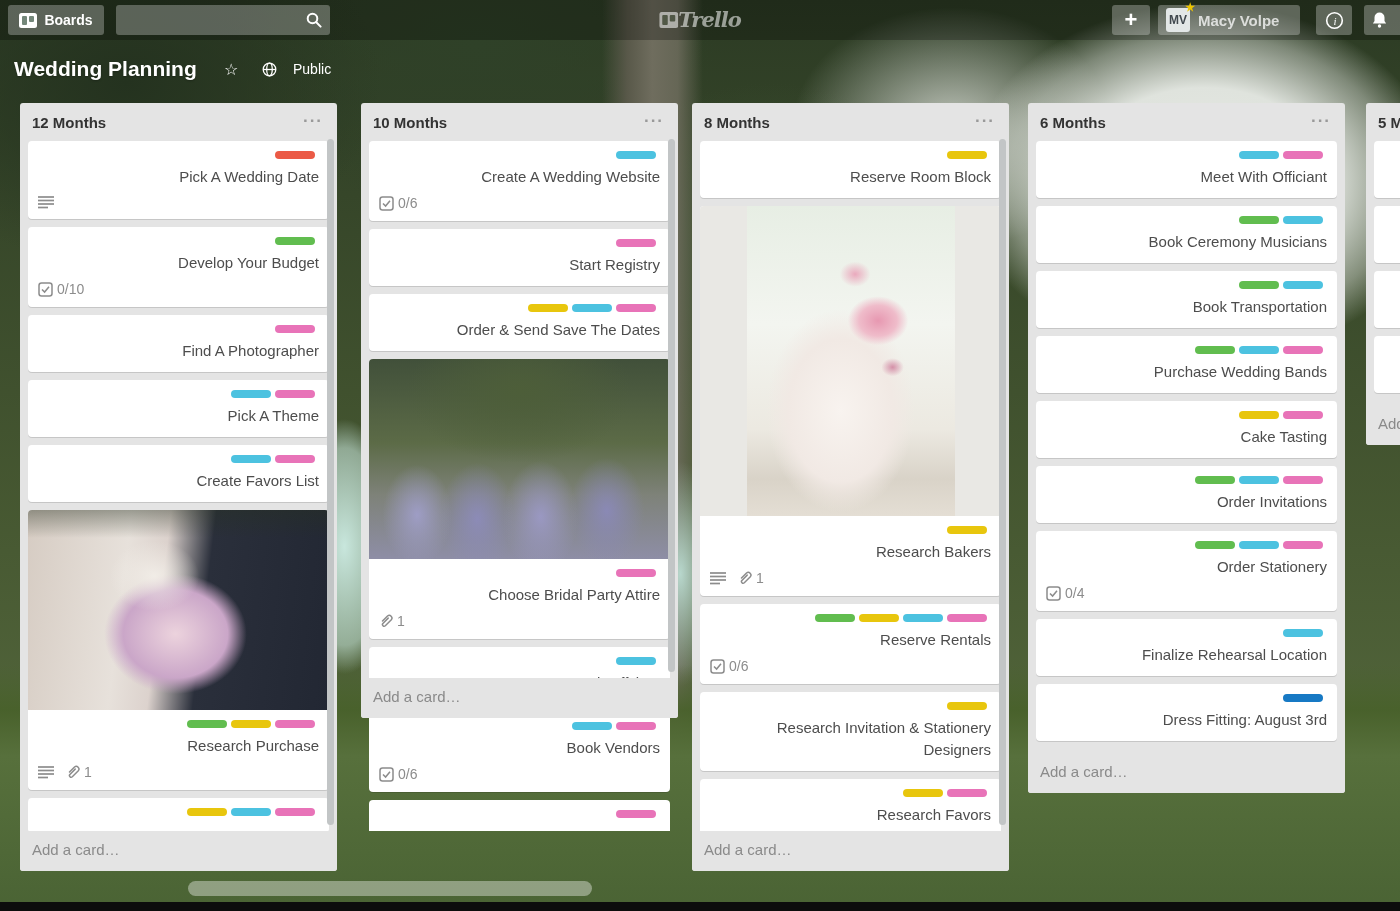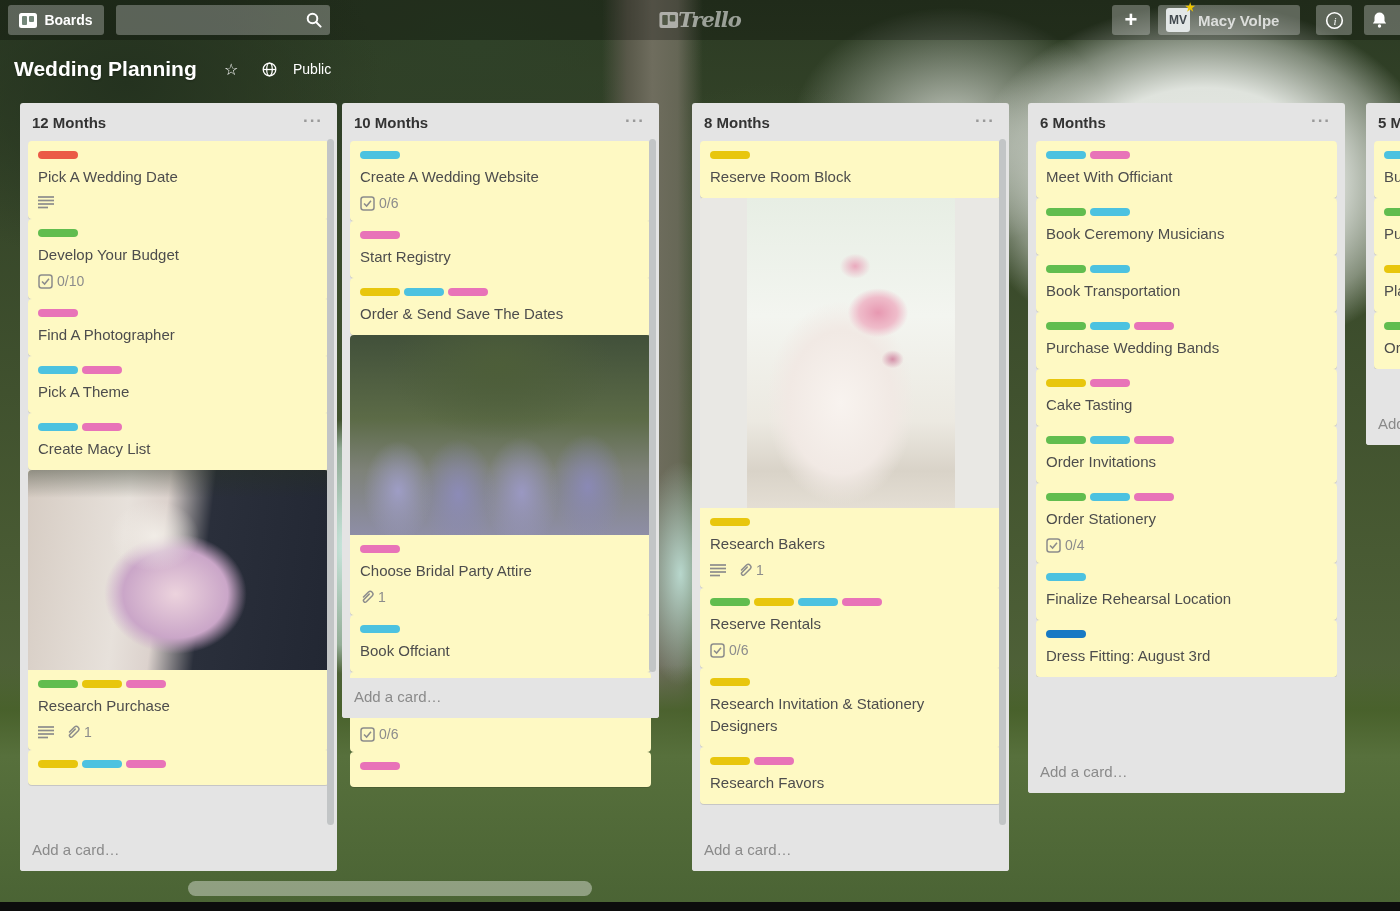--- a/index.html
+++ b/index.html
@@ -46,29 +46,29 @@
   
   .board-header { position:absolute; top:40px; left:0; width:100%; height:60px; }
   .board-title { position:absolute; left:14px; top:17px; color:#fff; font-size:21px; font-weight:bold; text-shadow:0 1px 2px rgba(0,0,0,.25); cursor:pointer; }
   .board-star { position:absolute; left:224px; top:20px; color:#fff; font-size:16px; cursor:pointer; }
   .board-vis { position:absolute; left:262px; top:21px; display:flex; align-items:center; gap:16px; color:#fff; font-size:14px; cursor:pointer; }
 
   
   .canvas { position:absolute; top:103px; left:0; right:0; bottom:0; }
   .list { position:absolute; width:317px; background:#e4e4e4; border-radius:3px; }
   .l1 { left:20px;  height:768px; }
-  .l2 { left:342px; height:615px; }
+  .l2 { left:361px; height:615px; }
   .l3 { left:692px; height:768px; }
   .l4 { left:1028px; height:690px; }
   .l5 { left:1366px; height:342px; }
   .list-header { position:relative; height:38px; padding:11px 12px 0; font-size:15px; font-weight:bold; color:#333; }
   .list-menu { position:absolute; right:10px; top:4px; color:#999; font-size:17px; letter-spacing:1px; cursor:pointer; padding:4px; }
   .cards { padding:0 8px; overflow:hidden; }
   .clip690 { height:690px; }
-  .card { position:relative; background:#fef9c3; border-radius:4px; box-shadow:0 1px 0 rgba(0,0,0,.13); padding:10px; cursor:pointer; }
+  .card { position:relative; background:#ffffff; border-radius:4px; box-shadow:0 1px 0 rgba(0,0,0,.13); padding:10px; margin-bottom:8px; cursor:pointer;text-align:right; }
   .card.has-img { padding:0; }
   .card.has-img .cbody { padding:10px; }
   .labels { line-height:0; margin-bottom:7px; }
   .pill { display:inline-block; width:40px; height:8px; border-radius:4px; margin-right:4px; }
   .ctitle { font-size:15px; line-height:22px; color:#4d4d4d; }
   .badges { margin-top:7px; display:flex; align-items:center; gap:12px; color:#8c8c8c; font-size:14px; }
   .badge { display:flex; align-items:center; gap:4px; }
   .addcard { position:absolute; bottom:0; left:0; width:100%; height:40px; padding:10px 12px; background:#e4e4e4;
              border-radius:0 0 3px 3px; color:#8a8a8a; font-size:15px; cursor:pointer; }
   .vscroll { position:absolute; top:36px; bottom:46px; right:3px; width:7px; background:#c2c5c6; border-radius:4px; cursor:grab; }
@@ -225,21 +225,21 @@
         <div class="card">
           <div class="labels"><span class="pill" style="background: rgb(232, 115, 184);"></span></div>
           <div class="ctitle">Find A Photographer</div>
         </div>
         <div class="card">
           <div class="labels"><span class="pill" style="background: rgb(76, 194, 224);"></span><span class="pill" style="background: rgb(232, 115, 184);"></span></div>
           <div class="ctitle">Pick A Theme</div>
         </div>
         <div class="card">
           <div class="labels"><span class="pill" style="background: rgb(76, 194, 224);"></span><span class="pill" style="background: rgb(232, 115, 184);"></span></div>
-          <div class="ctitle">Create Macy List</div>
+          <div class="ctitle">Create Favors List</div>
         </div>
         <div class="card has-img">
           <div class="cphoto photo-bride"></div>
           <div class="cbody">
             <div class="labels"><span class="pill" style="background: rgb(97, 189, 79);"></span><span class="pill" style="background: rgb(232, 198, 13);"></span><span class="pill" style="background: rgb(232, 115, 184);"></span></div>
             <div class="ctitle">Research Purchase</div>
             <div class="badges">
               <span class="badge">
                   <svg width="16" height="14" viewBox="0 0 16 14" stroke="#8c8c8c" stroke-width="1.7">
                     <line x1="0" y1="2" x2="16" y2="2"></line>

